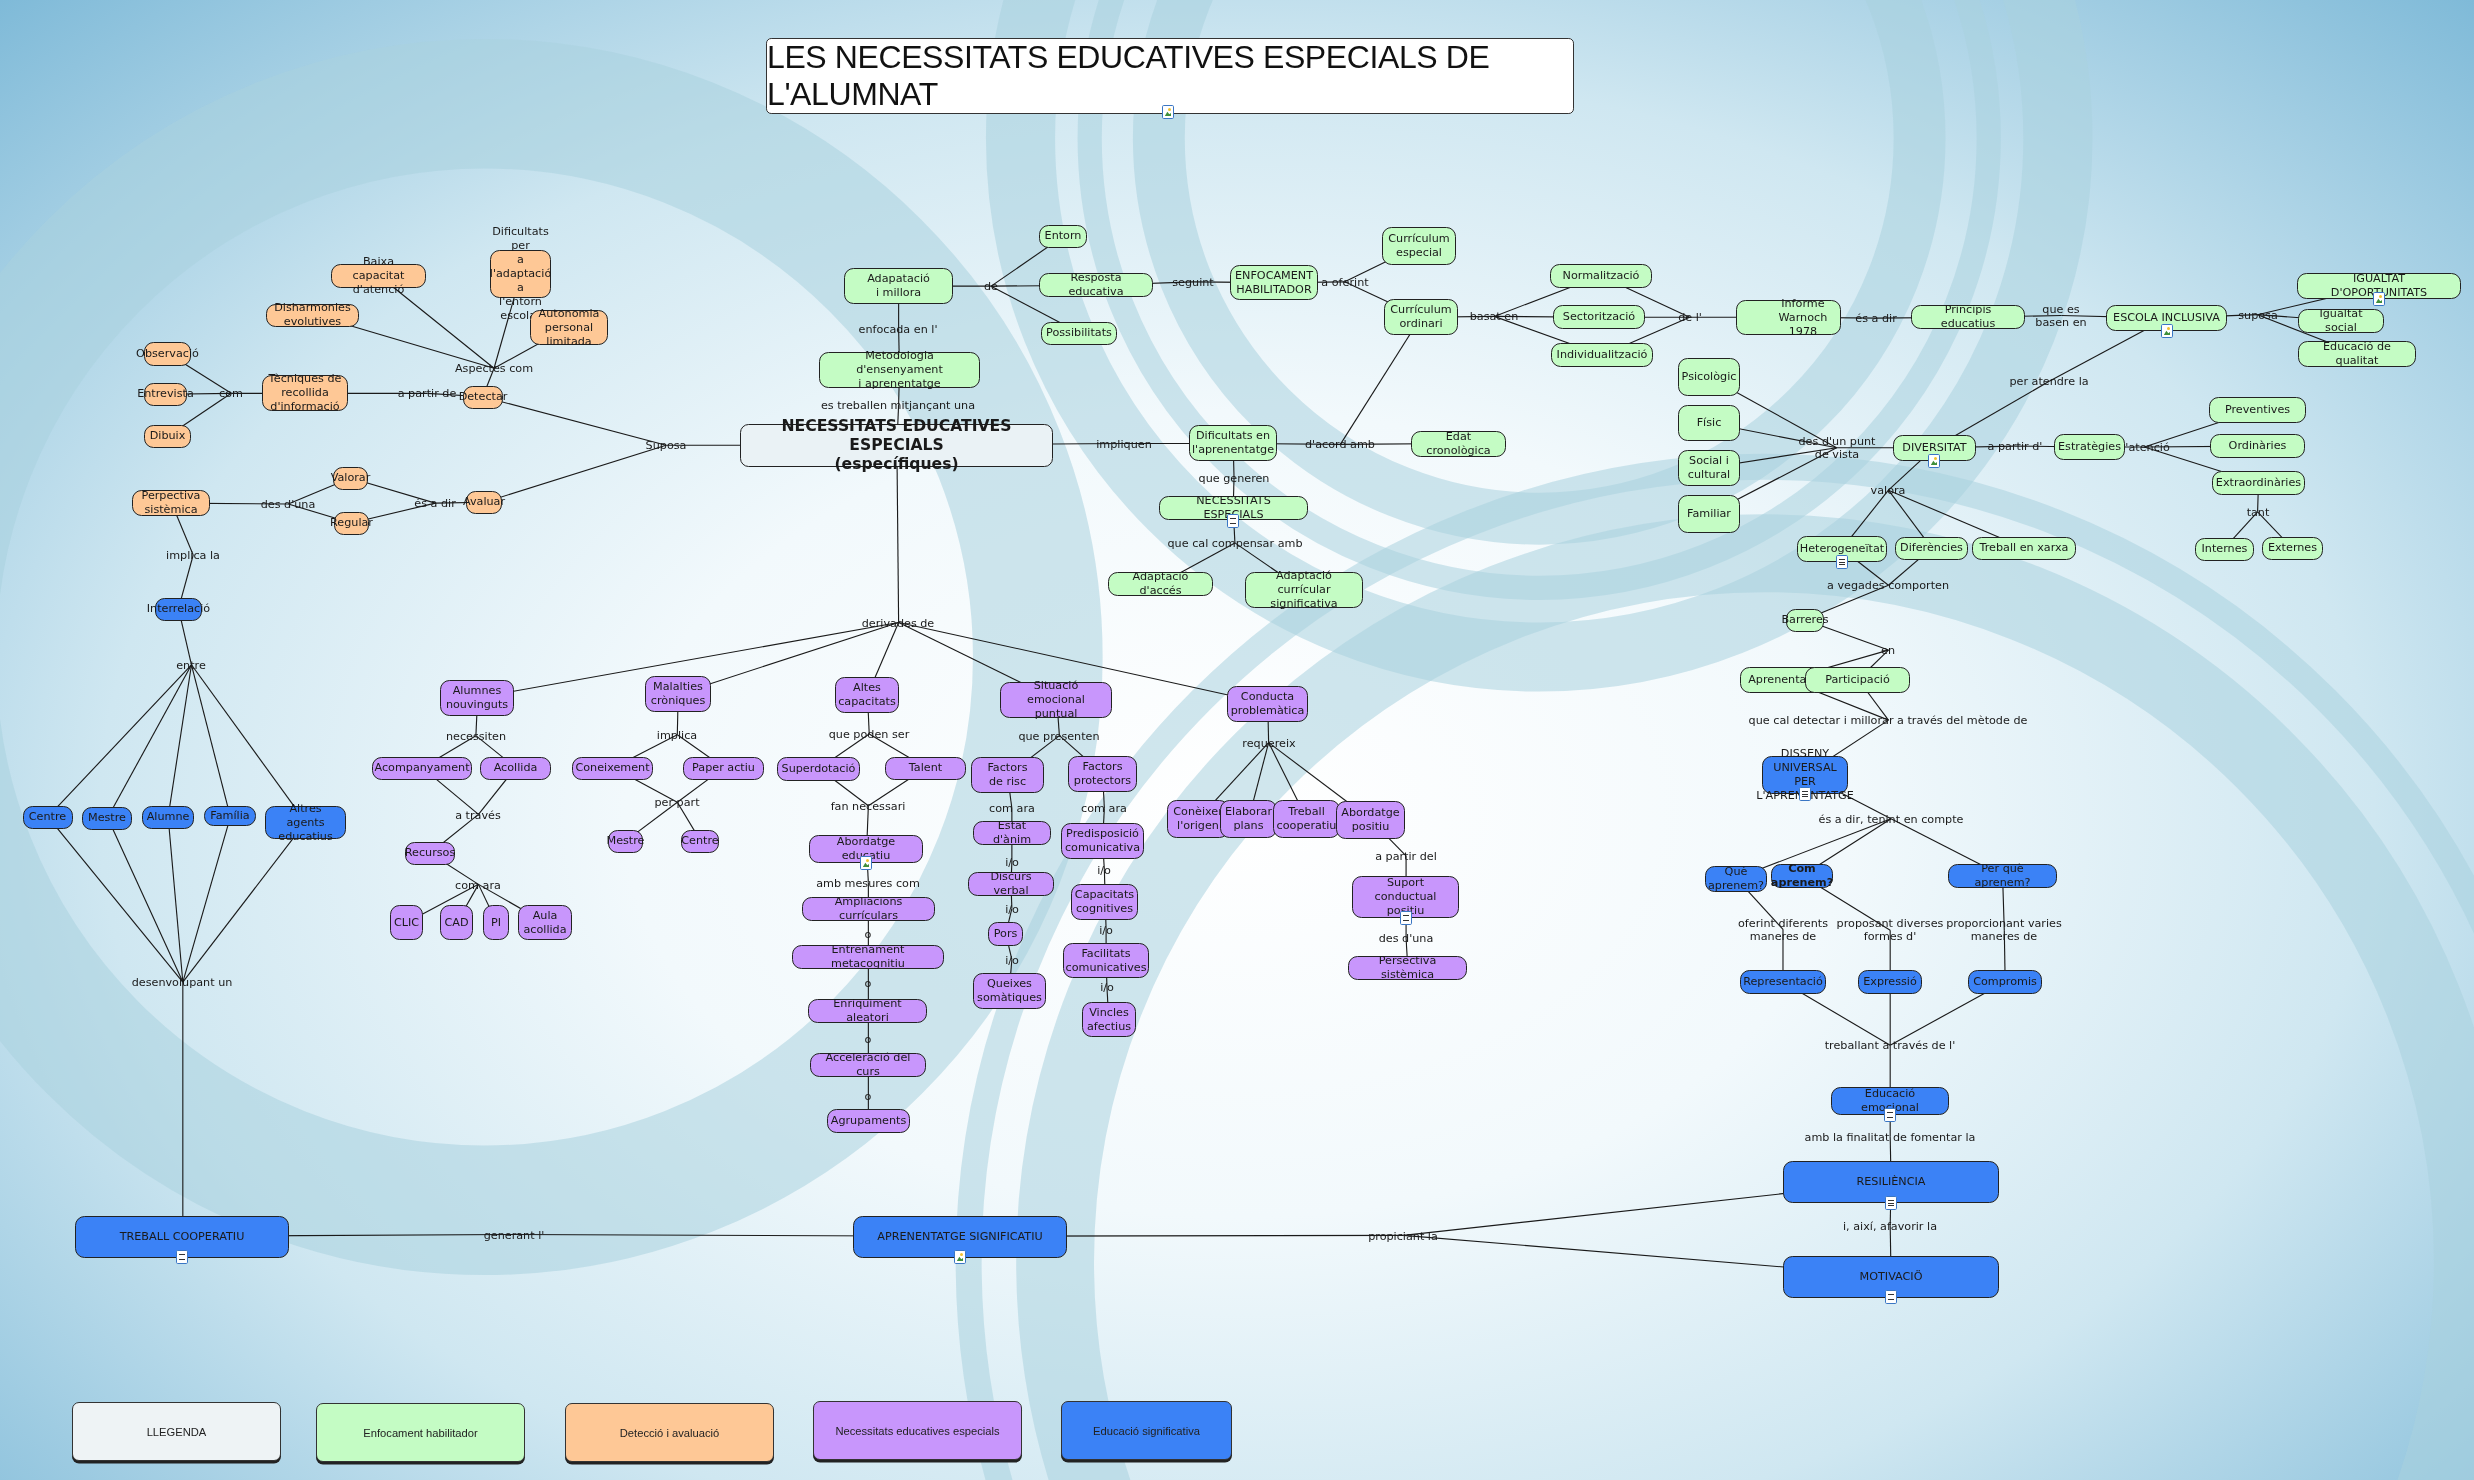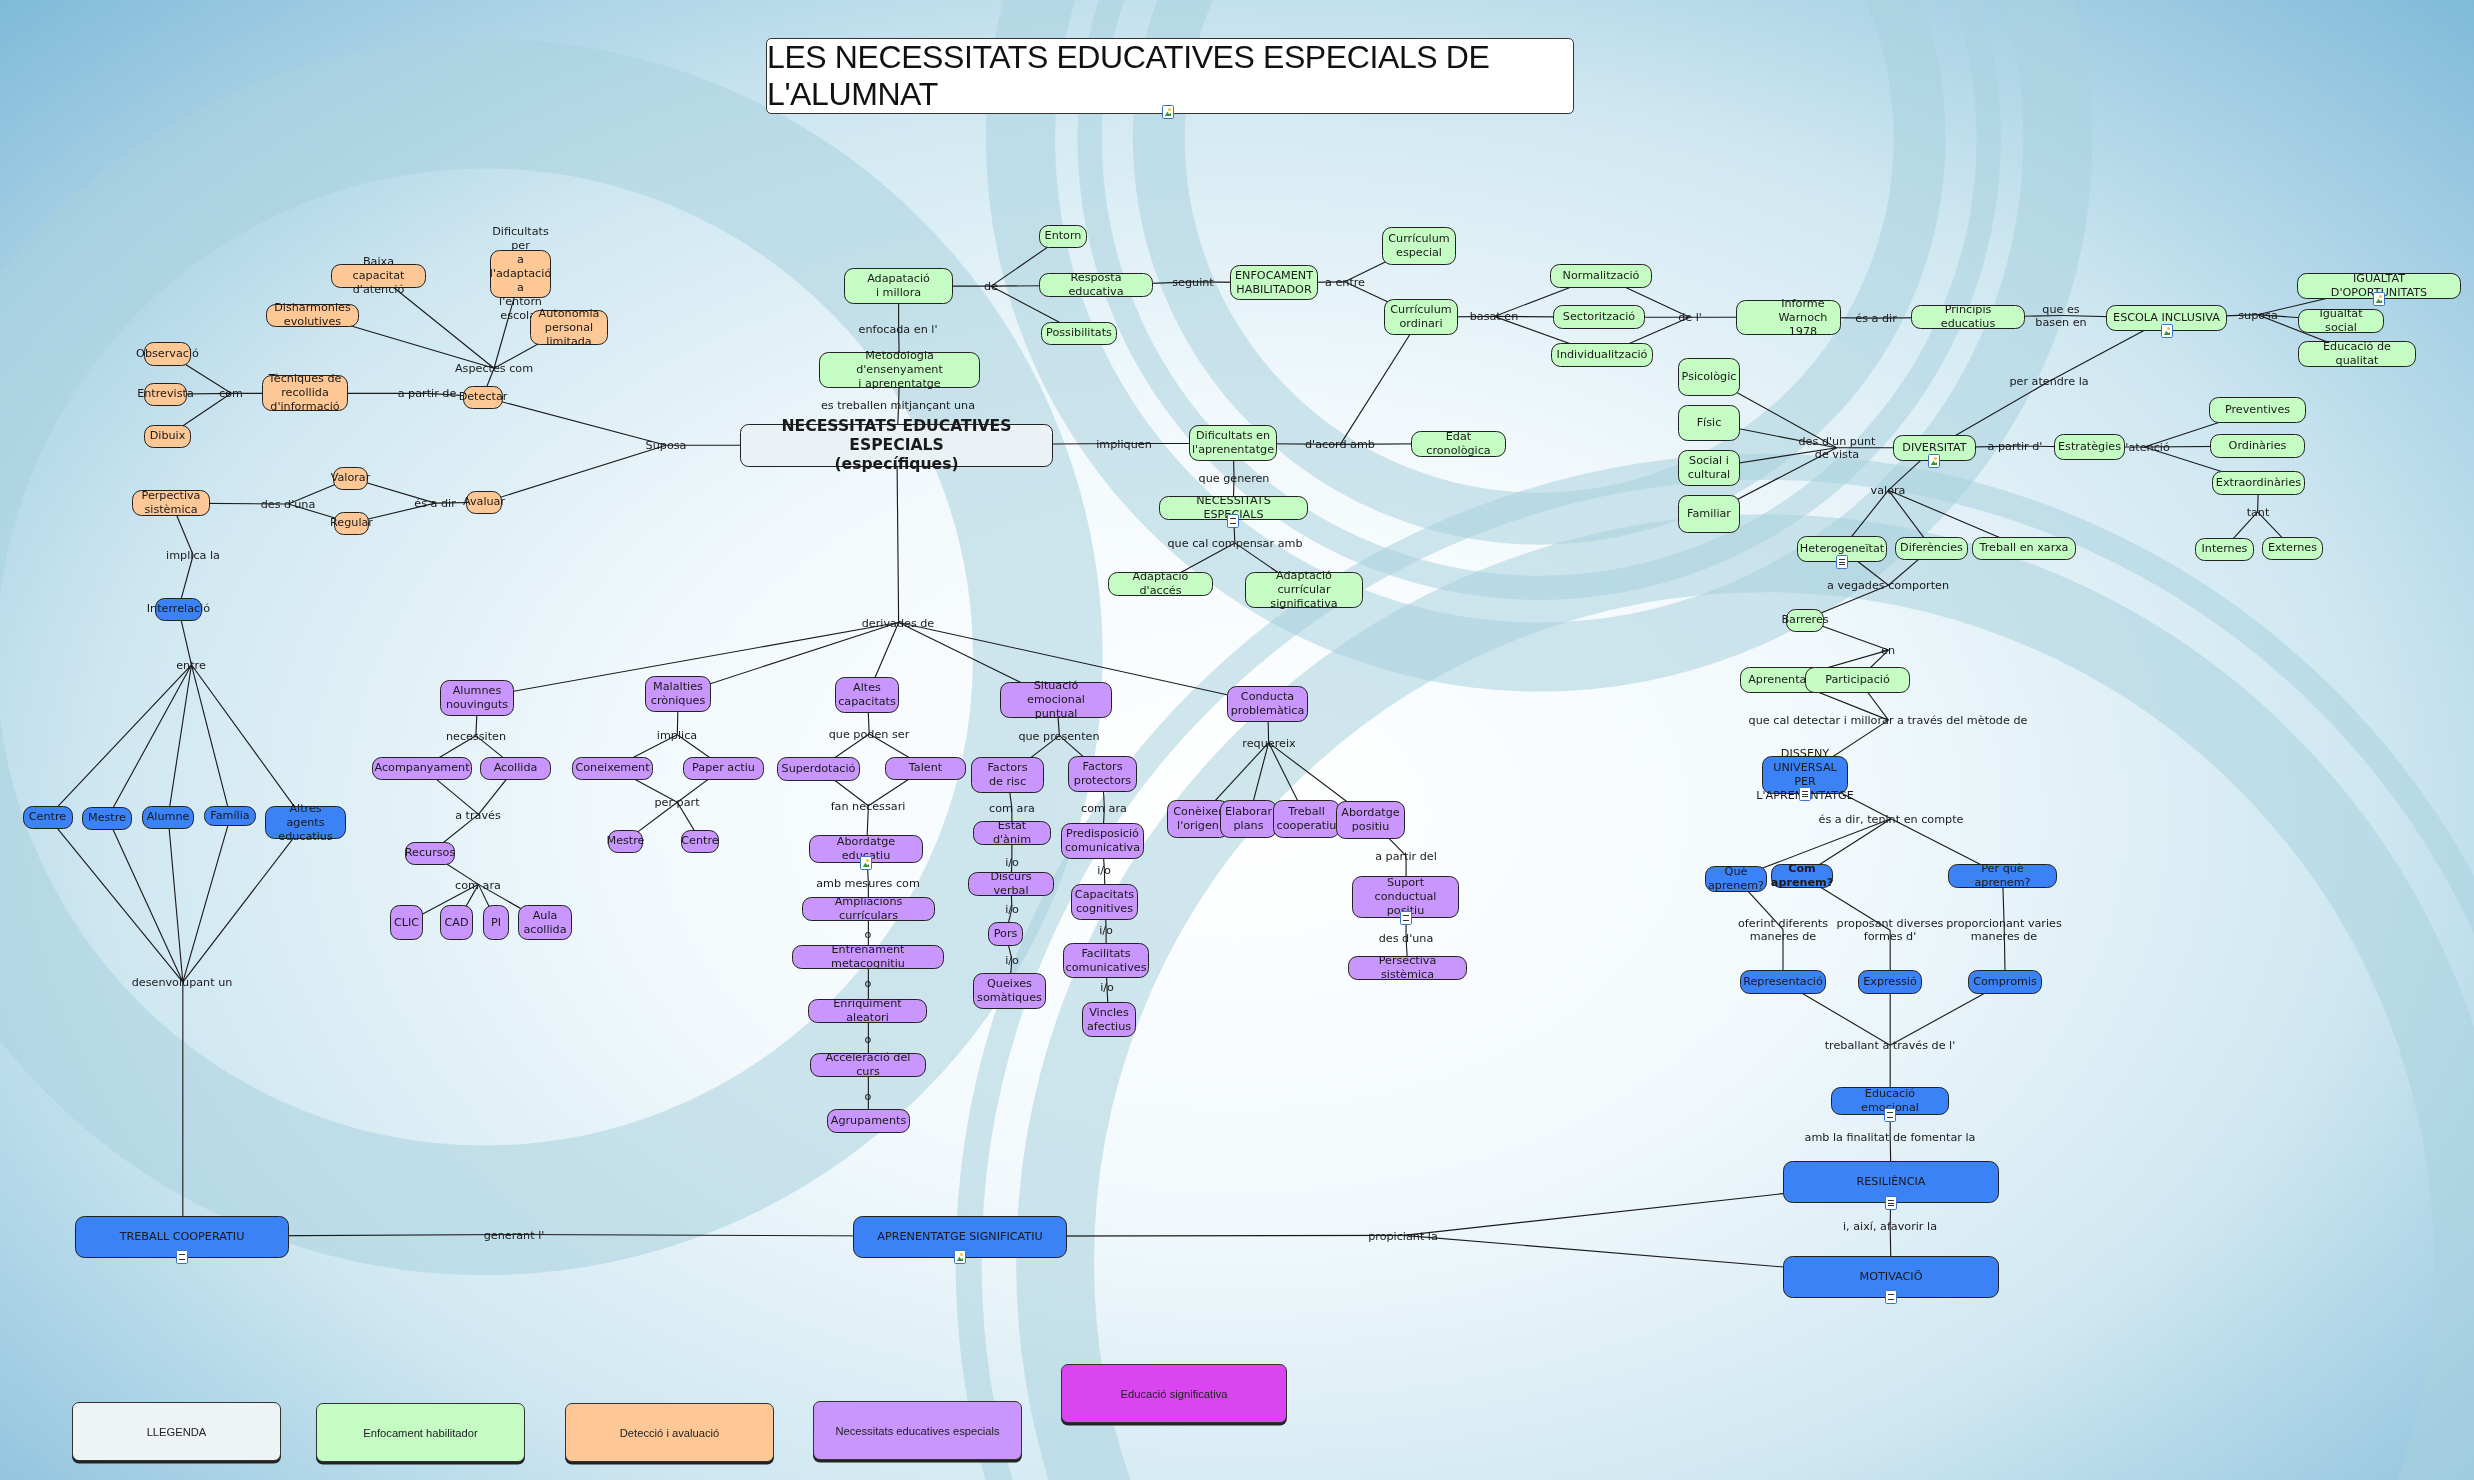--- a/index.html
+++ b/index.html
@@ -398,21 +398,21 @@
     <div class="node p" style="left: 1352px; top: 876px; width: 107px; height: 42px;">Suport conductual
 positiu</div>
     <span class="icon doc" style="left: 1400px; top: 911px;"></span>
     <div class="node p" style="left: 1348px; top: 956px; width: 119px; height: 24px;">Persectiva sistèmica</div>
   </div>
 <div id="labels">
     <span class="lbl" style="left: 898px; top: 329px;">enfocada en l'</span>
     <span class="lbl" style="left: 898px; top: 405px;">es treballen mitjançant una</span>
     <span class="lbl" style="left: 991px; top: 286px;">de</span>
     <span class="lbl" style="left: 1193px; top: 282px;">seguint</span>
-    <span class="lbl" style="left: 1345px; top: 282px;">a entre</span>
+    <span class="lbl" style="left: 1345px; top: 282px;">a oferint</span>
     <span class="lbl" style="left: 1494px; top: 316px;">basat en</span>
     <span class="lbl" style="left: 1690px; top: 317px;">de l'</span>
     <span class="lbl" style="left: 1876px; top: 318px;">és a dir</span>
     <span class="lbl" style="left: 2061px; top: 316px;">que es
 basen en</span>
     <span class="lbl" style="left: 2258px; top: 315px;">suposa</span>
     <span class="lbl" style="left: 1124px; top: 444px;">impliquen</span>
     <span class="lbl" style="left: 1340px; top: 444px;">d'acord amb</span>
     <span class="lbl" style="left: 1234px; top: 478px;">que generen</span>
     <span class="lbl" style="left: 1235px; top: 543px;">que cal compensar amb</span>
@@ -471,14 +471,14 @@
     <span class="lbl" style="left: 1107px; top: 987px;">i/o</span>
     <span class="lbl" style="left: 1269px; top: 743px;">requereix</span>
     <span class="lbl" style="left: 1406px; top: 856px;">a partir del</span>
     <span class="lbl" style="left: 1406px; top: 938px;">des d'una</span>
   </div>
 
 <div class="legend" style="left:72px;top:1402px;width:209px;height:59px;background:#eef3f5">LLEGENDA</div>
 <div class="legend" style="left:316px;top:1403px;width:209px;height:59px;background:#c4fcc4">Enfocament habilitador</div>
 <div class="legend" style="left:565px;top:1403px;width:209px;height:59px;background:#fec896">Detecció i avaluació</div>
 <div class="legend" style="left:813px;top:1401px;width:209px;height:59px;background:#c896fc">Necessitats educatives especials</div>
-<div class="legend" style="left:1061px;top:1364px;width:226px;height:59px;background:#d946ef">Educació significativa</div>
+<div class="legend" style="left:1061px;top:1401px;width:171px;height:59px;background:#3b82f6">Educació significativa</div>
 
 
 </body></html>

